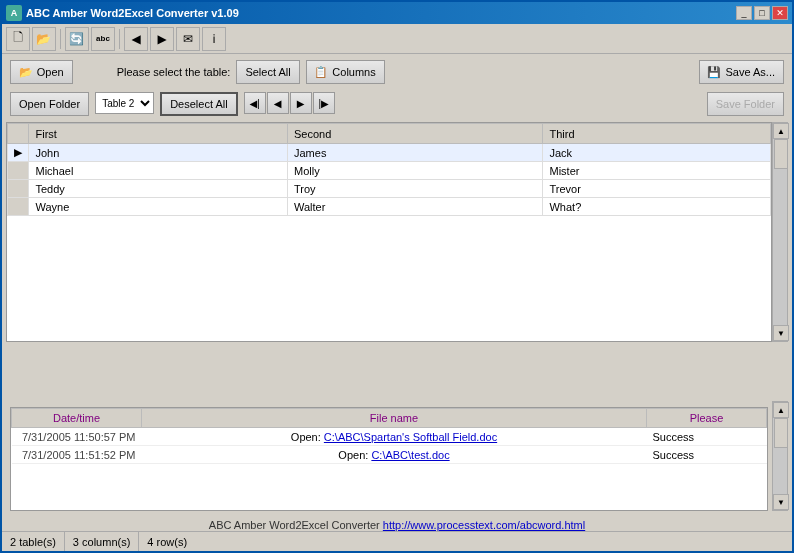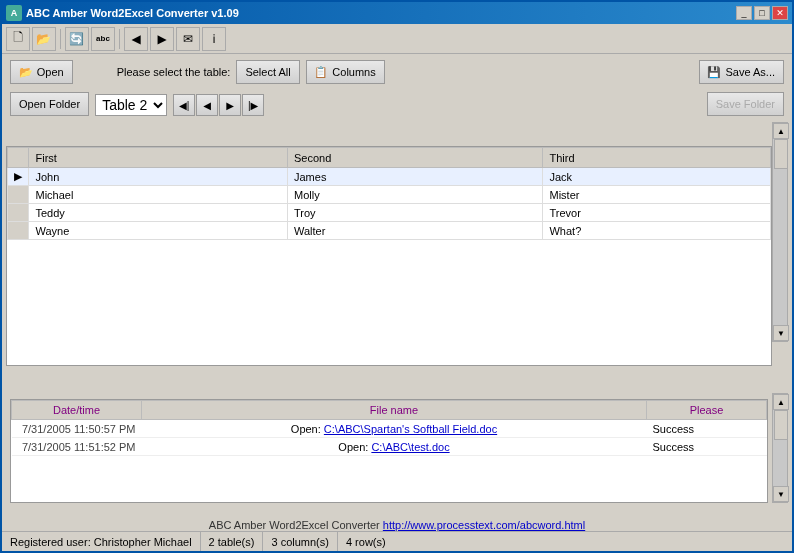--- a/index.html
+++ b/index.html
@@ -133,27 +133,27 @@
     }
     .label-text {
       font-size: 11px;
       color: black;
       padding-left: 38px;
     }
     .select-box {
       height: 22px;
       border: 1px solid #999;
       background: white;
-      font-size: 14px;
+      font-size: 10px;
       font-family: Tahoma, Arial, sans-serif;
       padding: 0 2px;
     }
     .nav-bar {
       display: flex;
-      align-items: flex-end;
+      align-items: flex-start;
       padding: 2px 8px 6px 8px;
       gap: 6px;
       flex-shrink: 0;
     }
     .nav-btn {
       width: 22px;
       height: 22px;
       border: 1px solid #999;
       background: linear-gradient(to bottom, #e8e8e8, #d0d0d0);
       cursor: pointer;
@@ -161,21 +161,20 @@
       display: flex;
       align-items: center;
       justify-content: center;
     }
     .data-table-container {
       border: 1px solid #999;
       background: white;
       height: 220px;
       overflow-y: auto;
       overflow-x: hidden;
-      margin-top: 24px;
     }
     .data-table {
       width: 100%;
       border-collapse: collapse;
     }
     .data-table th {
       background: #d4d0c8;
       border: 1px solid #bbb;
       padding: 2px 6px;
       text-align: left;
@@ -341,20 +340,23 @@
 
     <div class="nav-bar">
       <button class="btn">
         <span>Open Folder</span>
       </button>
       <select class="select-box">
         <option>Table 1</option>
         <option selected="">Table 2</option>
         <option>Table 3</option>
       </select>
+      <button class="btn" style="border: 2px solid #555;">
+        <span>Deselect All</span>
+      </button>
       <div class="nav-group">
         <button class="nav-btn">◀|</button>
         <button class="nav-btn">◀</button>
         <button class="nav-btn">▶</button>
         <button class="nav-btn">|▶</button>
       </div>
       <div style="flex:1"></div>
       <button class="btn" style="color:#aaa;">
         <span>Save Folder</span>
       </button>
@@ -403,21 +405,21 @@
         <div class="scroll-btn">▲</div>
         <div style="flex:1; background:#c8c8c8;">
           <div class="scroll-thumb"></div>
         </div>
         <div class="scroll-btn">▼</div>
       </div>
     </div>
 
     <div style="flex:1; min-height:8px;"></div>
 
-    <div class="log-with-scroll" style="margin: 16px 4px; justify-content: space-between;">
+    <div class="log-with-scroll" style="margin: 8px 4px; justify-content: space-between;">
       <div class="log-section" style="flex:1; height:auto;">
         <table class="log-table">
           <thead>
             <tr>
               <th>Date/time</th>
               <th>File name</th>
               <th>Please</th>
             </tr>
           </thead>
           <tbody id="log-tbody">
@@ -445,23 +447,20 @@
 
     <div class="footer-text">
       <span>ABC Amber Word2Excel Converter</span>
       <span> </span>
       <a class="link-text">http://www.processtext.com/abcword.html</a>
     </div>
   </div>
 
   <div class="status-bar">
     <div class="status-segment">
-      <span>Registered user: Christopher Michael</span>
-    </div>
-    <div class="status-segment">
       <span>2 table(s)</span>
     </div>
     <div class="status-segment">
       <span>3 column(s)</span>
     </div>
     <div class="status-segment">
       <span>4 row(s)</span>
     </div>
   </div>
 </div>

